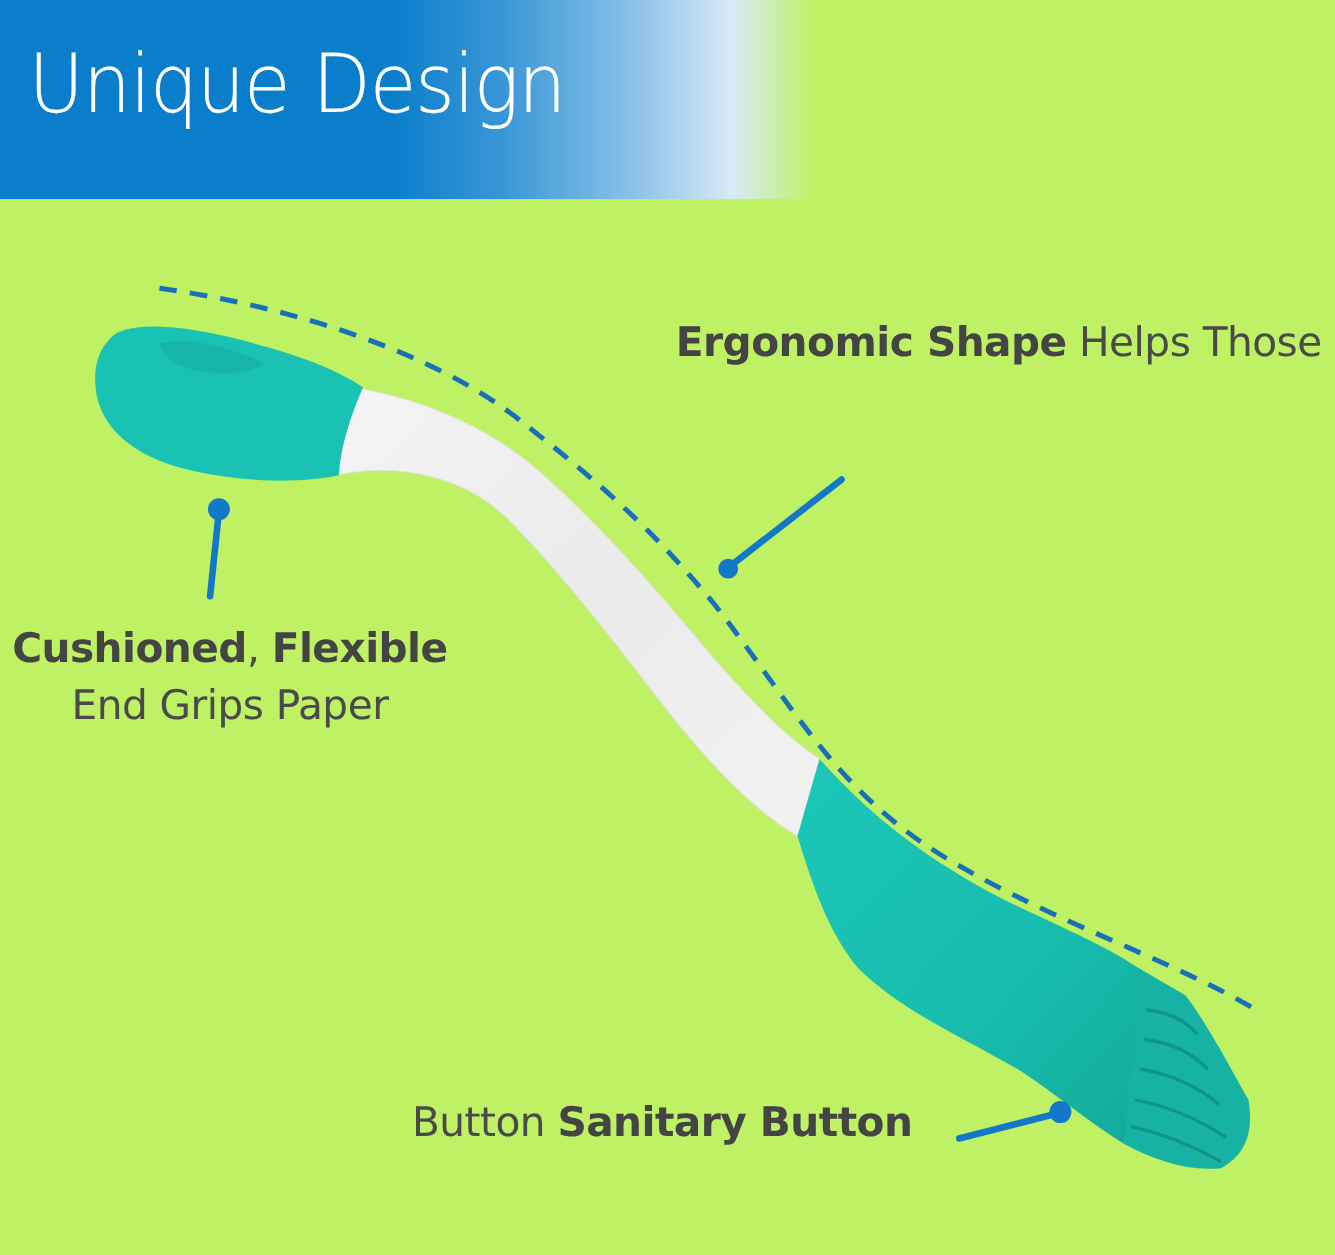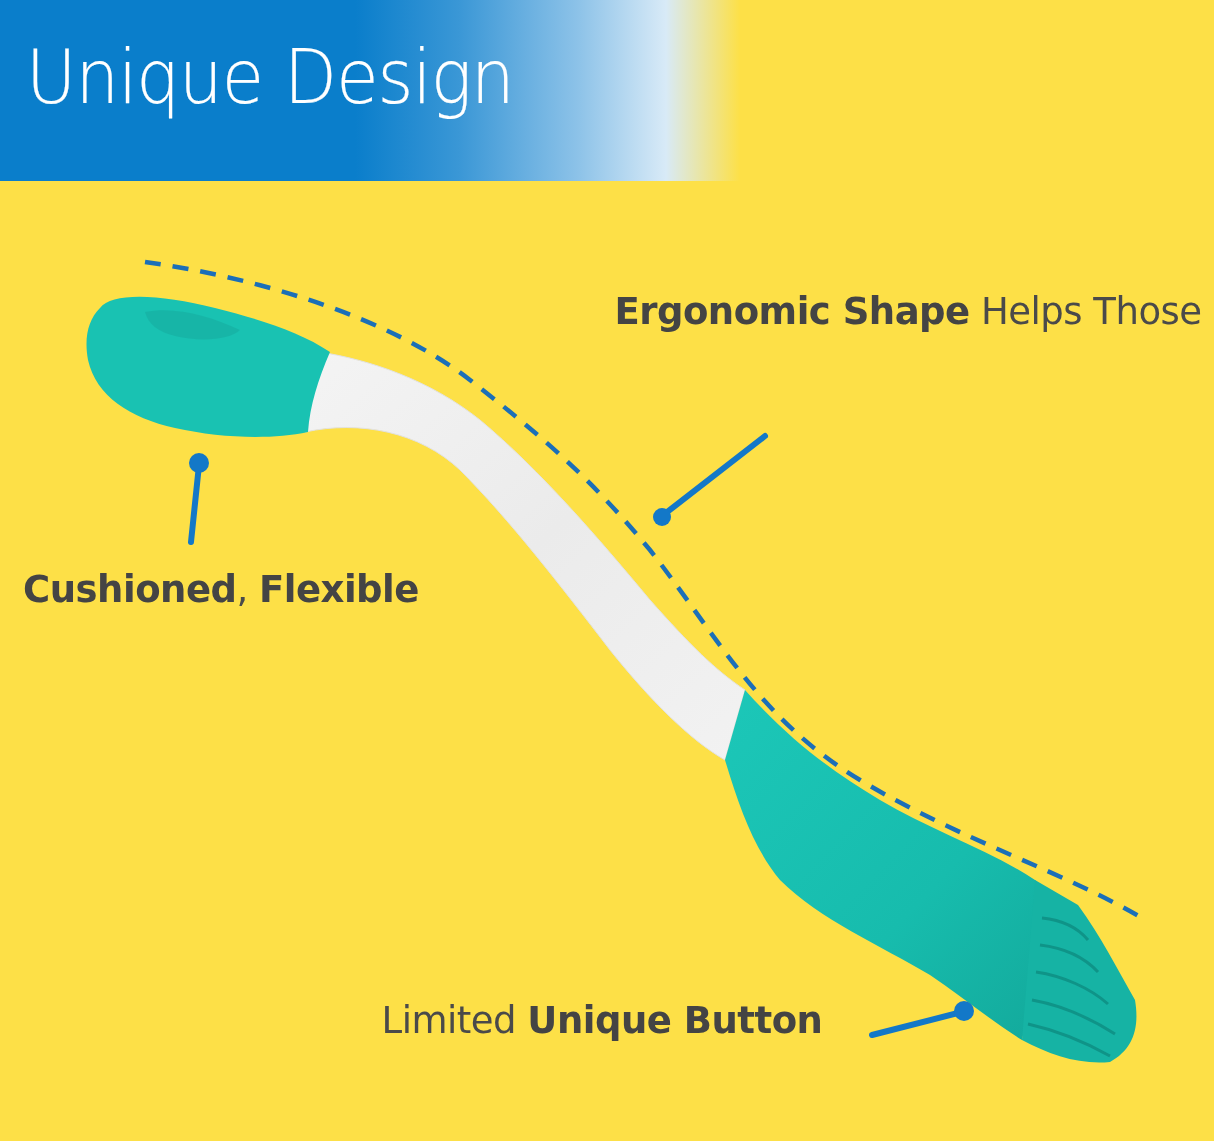--- a/index.html
+++ b/index.html
@@ -5,21 +5,21 @@
     html, body {
       margin: 0;
       padding: 0;
       background: #ffffff;
     }
     .canvas {
       position: relative;
       width: 1214px;
       height: 1141px;
       overflow: hidden;
-      background: #fde047;
+      background: #bef264;
       font-family: "Liberation Sans", "DejaVu Sans", sans-serif;
     }
     .banner {
       position: absolute;
       left: 0;
       top: 0;
       width: 740px;
       height: 181px;
       background: linear-gradient(to right,
         #0a7ecb 0%,
@@ -64,21 +64,21 @@
     .callout b {
       font-weight: bold;
       color: #444444;
     }
     .callout-ergonomic {
       left: 598px;
       top: 286px;
       width: 620px;
     }
     .callout-cushioned {
-      left: 16px;
+      left: 4px;
       top: 564px;
       width: 410px;
     }
     .callout-release {
       left: 352px;
       top: 995px;
       width: 500px;
     }
   </style>
 </head>
@@ -137,19 +137,20 @@
       <circle cx="964" cy="1011" r="10" fill="#1378c8"></circle>
     </g>
   </svg>
 
   <div class="callout callout-ergonomic">
     <div><b>Ergonomic Shape</b><span> Helps Those</span></div>
   </div>
 
   <div class="callout callout-cushioned">
     <div><b>Cushioned</b><span>, </span><b>Flexible</b></div>
+    <div>End Grips Paper</div>
   </div>
 
   <div class="callout callout-release">
-    <div><span>Limited </span><b>Unique Button</b></div>
+    <div><span>Button </span><b>Sanitary Button</b></div>
   </div>
 
 </div>
 
 </body></html>

